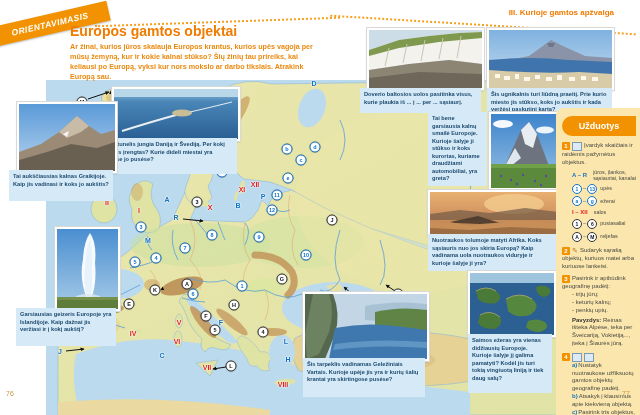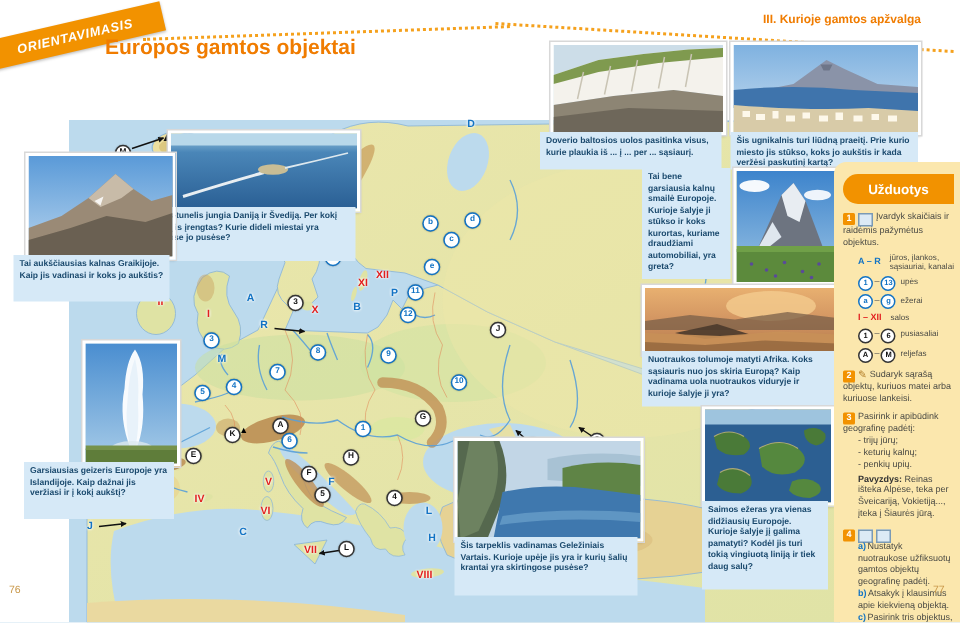--- a/index.html
+++ b/index.html
@@ -247,20 +247,21 @@
       <div class="ml rel" style="left: 282px; top: 279px;">G</div>
       <div class="ml rel" style="left: 231px; top: 366px;">L</div>
       <div class="ml rel" style="left: 332px; top: 220px;">J</div>
       <div class="ml rel" style="left: 355px; top: 297px;">D</div>
       <div class="ml rel" style="left: 398px; top: 294px;">C</div>
     </div>
 
   <div id="ribbon" class="abs">ORIENTAVIMASIS</div>
   <div id="chapter" class="abs">III. Kurioje gamtos apžvalga</div>
   <div id="title" class="abs">Europos gamtos objektai</div>
+  <div id="intro" class="abs">Ar žinai, kurios jūros skalauja Europos krantus, kurios upės vagoja per mūsų žemyną, kur ir kokie kalnai stūkso? Šių žinių tau prireiks, kai keliausi po Europą, vyksi kur nors mokslo ar darbo tikslais. Atrakink Europą sau.</div>
 
   <div class="abs photo" style="left:112px;top:87px;width:124px;height:50px;">
     <svg width="124" height="50" viewBox="0 0 124 50" preserveAspectRatio="none">
       <defs>
           <linearGradient id="seaB" x1="0" y1="0" x2="0" y2="1">
         <stop offset="0" stop-color="#9ec9e2"></stop>
             <stop offset="0.25" stop-color="#4a86b8"></stop>
             <stop offset="1" stop-color="#2a5f94"></stop>
           </linearGradient>
         </defs>

